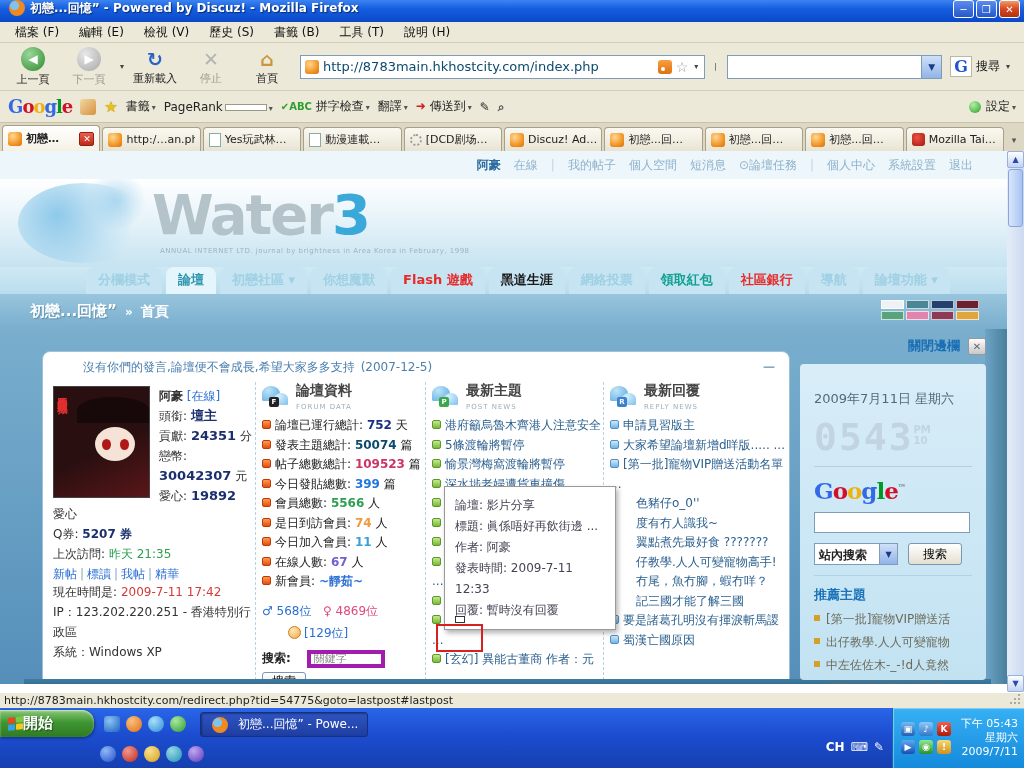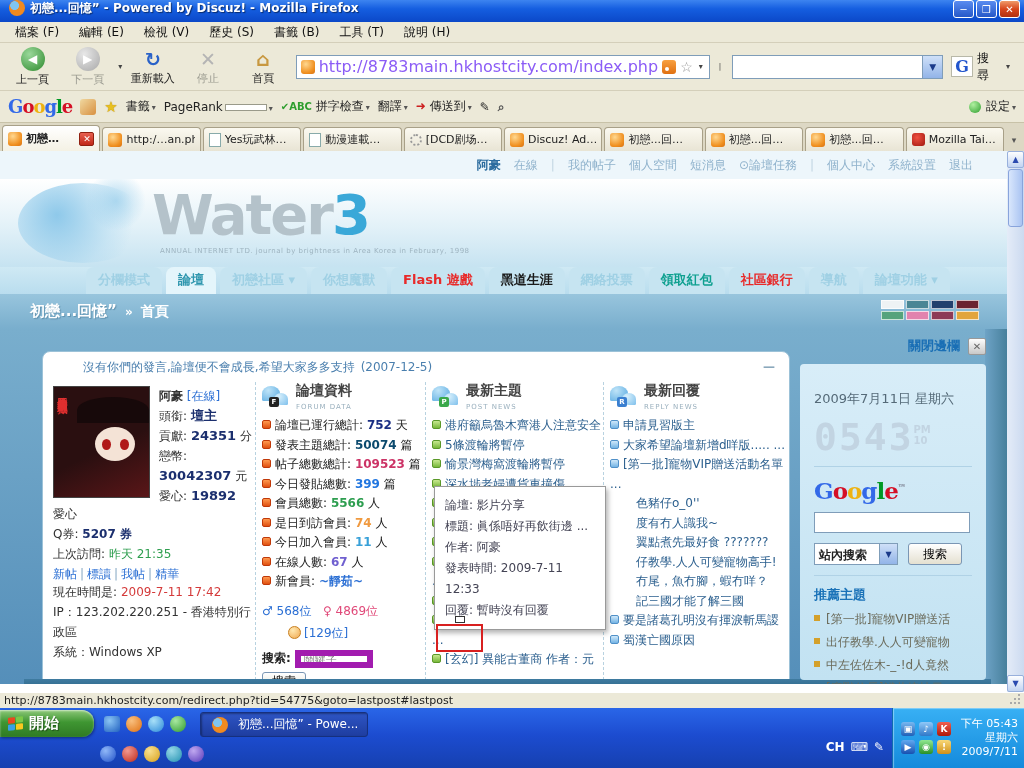--- a/index.html
+++ b/index.html
@@ -22,21 +22,21 @@
 .ncir{width:24px;height:24px;border-radius:50%;display:flex;align-items:center;justify-content:center;color:#fff;font-weight:bold;font-size:12px;}
 .ncir.back{background:radial-gradient(circle at 35% 30%,#9ad89a,#2e8a2e);}
 .ncir.fwd{background:radial-gradient(circle at 35% 30%,#e8e8e8,#a8a8a8);}
 .bigglyph{font-size:19px;line-height:22px;font-weight:bold;}
 .reloadg{color:#2a62c8;}
 .stopg{color:#b4b4b4;}
 .homeg{color:#c89840;}
 .tinyarrow{color:#444;font-size:8px;align-self:center;margin:0 2px;}
 .urlbox{flex:1;height:24px;background:#fff;border:1px solid #7F9DB9;display:flex;align-items:center;padding:0 4px;gap:4px;margin:0 4px;}
 .fav-discuz{width:14px;height:14px;border-radius:3px;background:radial-gradient(circle at 35% 30%,#ffd890,#f09020 65%,#d87010);flex:none;}
-.urltext{flex:1;font-size:16px;color:#8b5cf6;white-space:nowrap;overflow:hidden;}
+.urltext{flex:1;font-size:13px;color:#0c4a6e;white-space:nowrap;overflow:hidden;}
 .rssbadge{width:14px;height:14px;border-radius:3px;background:linear-gradient(#f8a040,#e07010);position:relative;flex:none;}
 .rssbadge:after{content:"";position:absolute;left:3px;bottom:3px;width:4px;height:4px;border-radius:50%;background:#fff;}
 .starg{color:#999;font-size:14px;}
 .searchwrap{width:215px;height:24px;background:#fff;border:1px solid #7F9DB9;display:flex;align-items:center;margin-left:6px;}
 .searchinput{flex:1;border:none;outline:none;height:100%;font-size:12px;padding:0 4px;background:transparent;}
 .dropbtn{width:20px;height:100%;background:linear-gradient(#cfe0f8,#92b4e8);border-left:1px solid #7F9DB9;display:flex;align-items:center;justify-content:center;color:#1a3a8a;font-size:9px;}
 .gsearch{display:flex;align-items:center;gap:4px;padding:0 6px;font-size:12px;color:#111;}
 .gG{font-family:"DejaVu Serif",serif;font-weight:bold;color:#2255cc;font-size:16px;border:1px solid #b8b8a8;padding:0 3px;background:#fff;}
 .gbar{height:32px;background:#ECE9D8;border-bottom:1px solid #c8c2a8;display:flex;align-items:center;gap:8px;padding:0 8px;font-size:12px;color:#222;}
 .glogo{font-family:"DejaVu Serif",serif;font-weight:bold;font-size:18px;letter-spacing:-1px;}
@@ -131,33 +131,33 @@
 .fdrow{line-height:19.5px;color:#222;}
 .fdsq{display:inline-block;width:9px;height:9px;background:linear-gradient(#ff9a50,#e05010);border:1px solid #c03808;border-radius:2px;margin-right:4px;}
 .fdval{font-weight:bold;}
 .gender{margin-top:8px;line-height:22px;}
 .male{color:#2b6fd4;}
 .female{color:#e04878;}
 .couple{color:#2b6fd4;margin-left:26px;}
 .smiley{display:inline-block;width:13px;height:13px;border-radius:50%;background:radial-gradient(circle at 35% 30%,#ffe8b0,#f0a850);vertical-align:-2px;margin-right:3px;border:1px solid #c88020;}
 .fdsearch{margin-top:6px;display:flex;align-items:center;gap:4px;}
 .fdsearch label{font-weight:bold;color:#222;}
-.kwinput{width:78px;height:18px;border:6px solid #a21caf;font-size:11px;color:#888;padding:0 3px;}
+.kwinput{width:78px;height:18px;border:4px solid #a21caf;font-size:11px;color:#888;padding:0 3px;margin-left:12px;}
 .fdbtn{margin-top:4px;width:44px;height:20px;font-size:12px;background:linear-gradient(#fff,#e4e0d0);border:1px solid #7a96b4;border-radius:3px;}
 
 .tlist{line-height:19.5px;}
 .titem{white-space:nowrap;overflow:hidden;color:#2b5f8e;}
 .tsq{display:inline-block;width:9px;height:9px;border-radius:2px;margin-right:4px;}
 .tsq.gr{background:linear-gradient(#c8e890,#78b83a);border:1px solid #5a9828;}
 .tsq.bl{background:linear-gradient(#cfe8fa,#74b4e4);border:1px solid #5090c8;}
 .titem.hov{text-decoration:underline;}
 .titem.frag{padding-left:26px;}
 .dots{color:#2b5f8e;}
 
-.tooltip{position:absolute;left:434px;top:157px;width:172px;background:#fff;border:1px solid #999;box-shadow:2px 3px 5px rgba(0,0,0,.3);padding:8px 10px;line-height:21px;font-size:12px;color:#445;z-index:6;}
+.tooltip{position:absolute;left:444px;top:157px;width:172px;background:#fff;border:1px solid #999;box-shadow:2px 3px 5px rgba(0,0,0,.3);padding:8px 10px;line-height:21px;font-size:12px;color:#445;z-index:6;}
 .redbox{position:absolute;left:436px;top:295px;width:47px;height:28px;border:2px solid #d82020;z-index:7;}
 .redsq{position:absolute;left:455px;top:287px;width:10px;height:7px;border:1px solid #333;background:#fff;z-index:7;}
 
 .closebar{position:absolute;left:800px;top:8px;width:186px;display:flex;justify-content:flex-end;align-items:center;gap:8px;z-index:3;}
 .closelbl{color:#1a6fb5;font-size:13px;font-weight:bold;}
 .xbtn{width:18px;height:17px;background:linear-gradient(#fdfdfd,#c8c8c8);border:1px solid #999;border-radius:2px;color:#666;font-size:10px;font-weight:bold;display:flex;align-items:center;justify-content:center;}
 .sidepanel{position:absolute;left:800px;top:35px;width:186px;height:316px;background:linear-gradient(180deg,#d8edf8,#c2e2f2);border-radius:4px;padding:10px 14px;z-index:2;}
 .sdate{margin-top:16px;color:#556a78;font-size:13px;}
 .clock{margin:10px 0 6px;display:flex;align-items:flex-start;color:#c2d4e2;}
 .clkdig{font-family:"DejaVu Sans Mono",monospace;font-size:38px;font-weight:bold;letter-spacing:2px;line-height:38px;}
@@ -178,21 +178,21 @@
 
 .statusbar{height:15px;background:#ECE9D8;border-top:1px solid #fff;display:flex;align-items:center;padding:0 4px;font-size:11px;color:#222;}
 .grip{margin-left:auto;width:12px;height:12px;background:
  radial-gradient(circle at 3px 9px,#aaa 1px,transparent 1.5px),
  radial-gradient(circle at 7px 9px,#aaa 1px,transparent 1.5px),
  radial-gradient(circle at 7px 5px,#aaa 1px,transparent 1.5px),
  radial-gradient(circle at 11px 9px,#aaa 1px,transparent 1.5px),
  radial-gradient(circle at 11px 5px,#aaa 1px,transparent 1.5px),
  radial-gradient(circle at 11px 1px,#aaa 1px,transparent 1.5px);}
 .taskbar{position:absolute;bottom:0;left:0;width:1024px;height:60px;background:linear-gradient(#2a66e8,#1c4cd0 45%,#1640b0);}
-.startbtn{position:absolute;left:0;top:2px;width:94px;height:27px;border-radius:0 12px 12px 0;background:linear-gradient(#8cc878,#3f9632 45%,#2f7a24);box-shadow:inset 0 1px 2px rgba(255,255,255,.6),1px 1px 3px rgba(0,0,0,.4);display:flex;align-items:center;gap:6px;padding-left:8px;color:#fff;font-weight:bold;font-size:15px;text-shadow:1px 1px 1px rgba(0,0,0,.4);}
+.startbtn{position:absolute;left:0;top:2px;width:94px;height:27px;border-radius:0 12px 12px 0;background:linear-gradient(#8cc878,#3f9632 45%,#2f7a24);box-shadow:inset 0 1px 2px rgba(255,255,255,.6),1px 1px 3px rgba(0,0,0,.4);display:flex;align-items:center;padding-left:8px;color:#fff;font-weight:bold;font-size:15px;text-shadow:1px 1px 1px rgba(0,0,0,.4);}
 .flag{display:grid;grid-template-columns:7px 7px;grid-auto-rows:6px;gap:1px;transform:skewY(-6deg);}
 .flag i{border-radius:1px;}
 .f1{background:#e84820;}.f2{background:#7ac848;}.f3{background:#38a0e8;}.f4{background:#f8c820;}
 .qlrow{position:absolute;display:flex;gap:6px;}
 .qlrow.r1{left:104px;top:8px;}
 .qlrow.r2{left:100px;top:38px;}
 .qlicon{width:16px;height:16px;border-radius:3px;}
 .taskbtn{position:absolute;left:200px;top:4px;width:168px;height:25px;background:linear-gradient(#2e55c4,#1e3da0);border:1px solid #16307e;border-radius:3px;display:flex;align-items:center;gap:5px;padding:0 6px;color:#fff;font-size:12px;box-shadow:inset 1px 1px 2px rgba(0,0,0,.35);}
 .taskbtn .tablabel{flex:1;white-space:nowrap;overflow:hidden;}
 .langbar{position:absolute;right:140px;top:32px;display:flex;align-items:flex-end;gap:6px;color:#fff;font-size:12px;font-weight:bold;}

